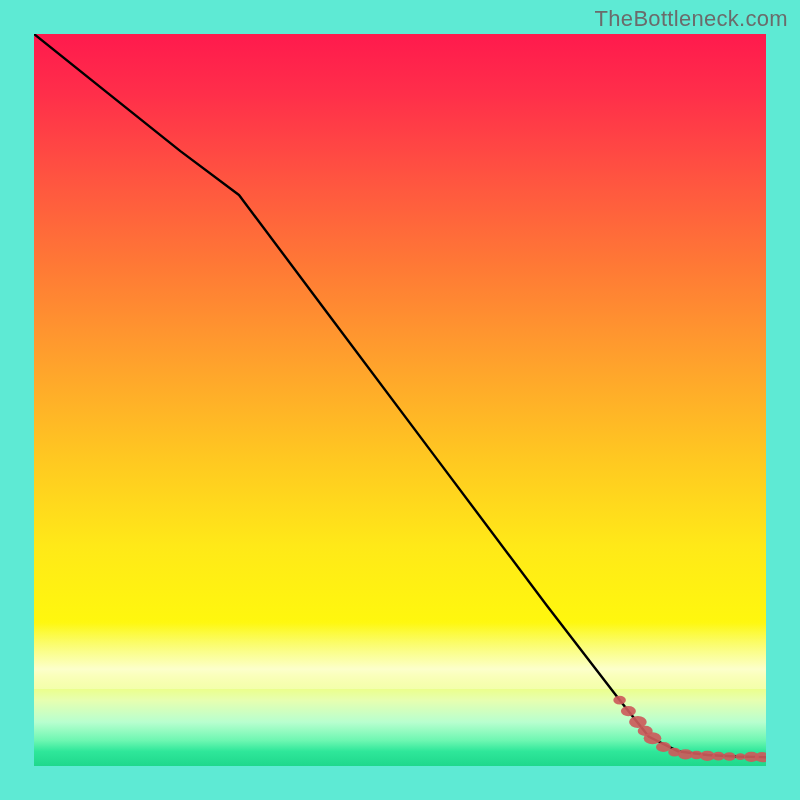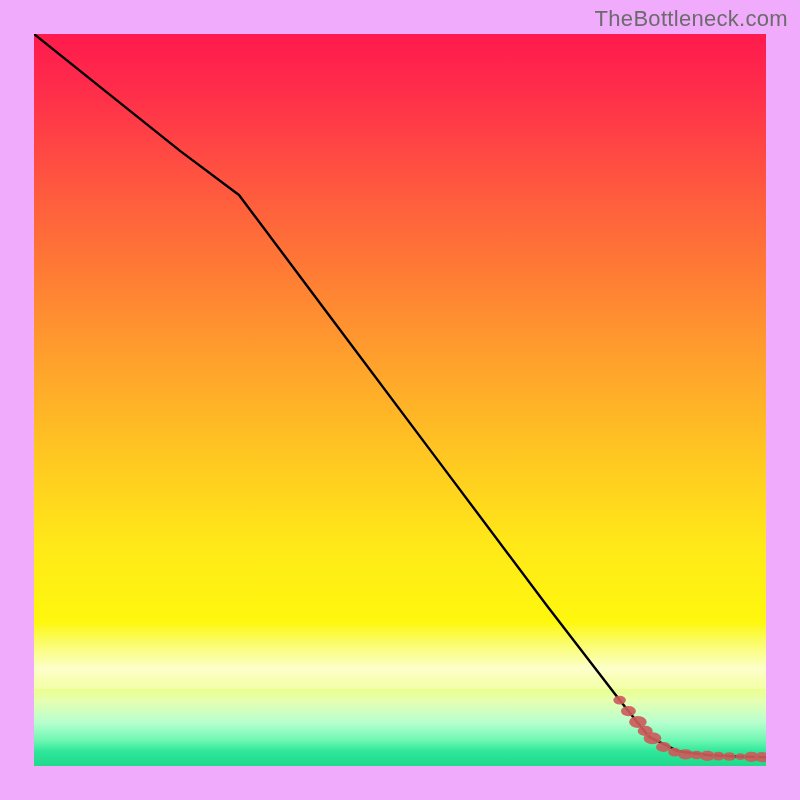--- a/index.html
+++ b/index.html
@@ -8,21 +8,21 @@
     width: 800px;
     height: 800px;
     background: #000;
     font-family: Arial, Helvetica, sans-serif;
     overflow: hidden;
   }
   .frame {
     position: relative;
     width: 800px;
     height: 800px;
-    background: #f0abfc;
+    background: #5eead4;
   }
   .watermark {
     position: absolute;
     top: 6px;
     right: 12px;
     color: #6b6b6b;
     font-size: 22px;
     font-weight: 500;
     letter-spacing: 0.3px;
     user-select: none;

